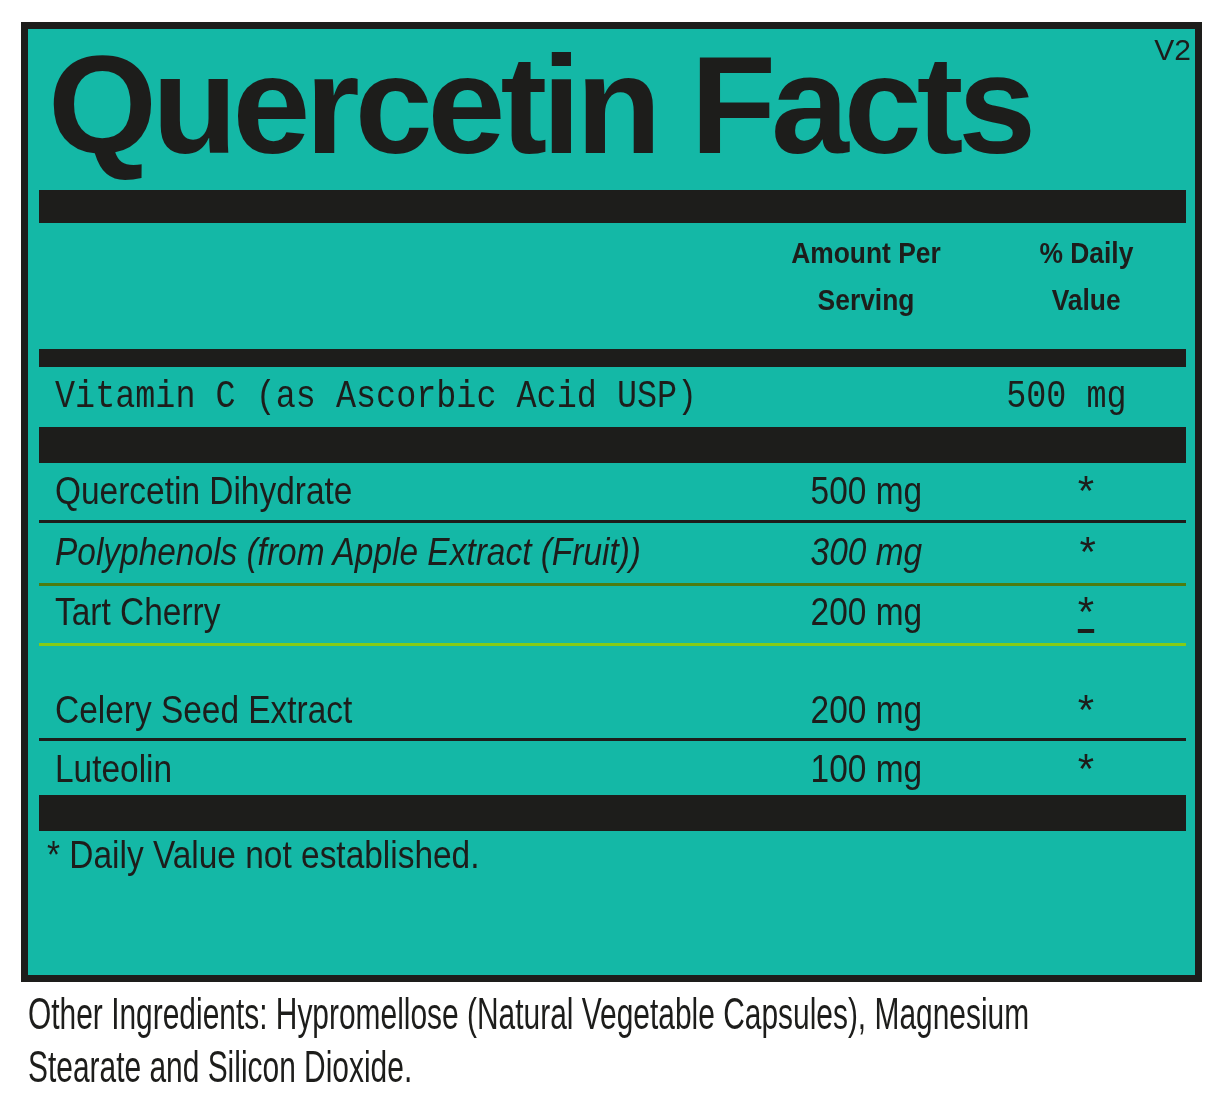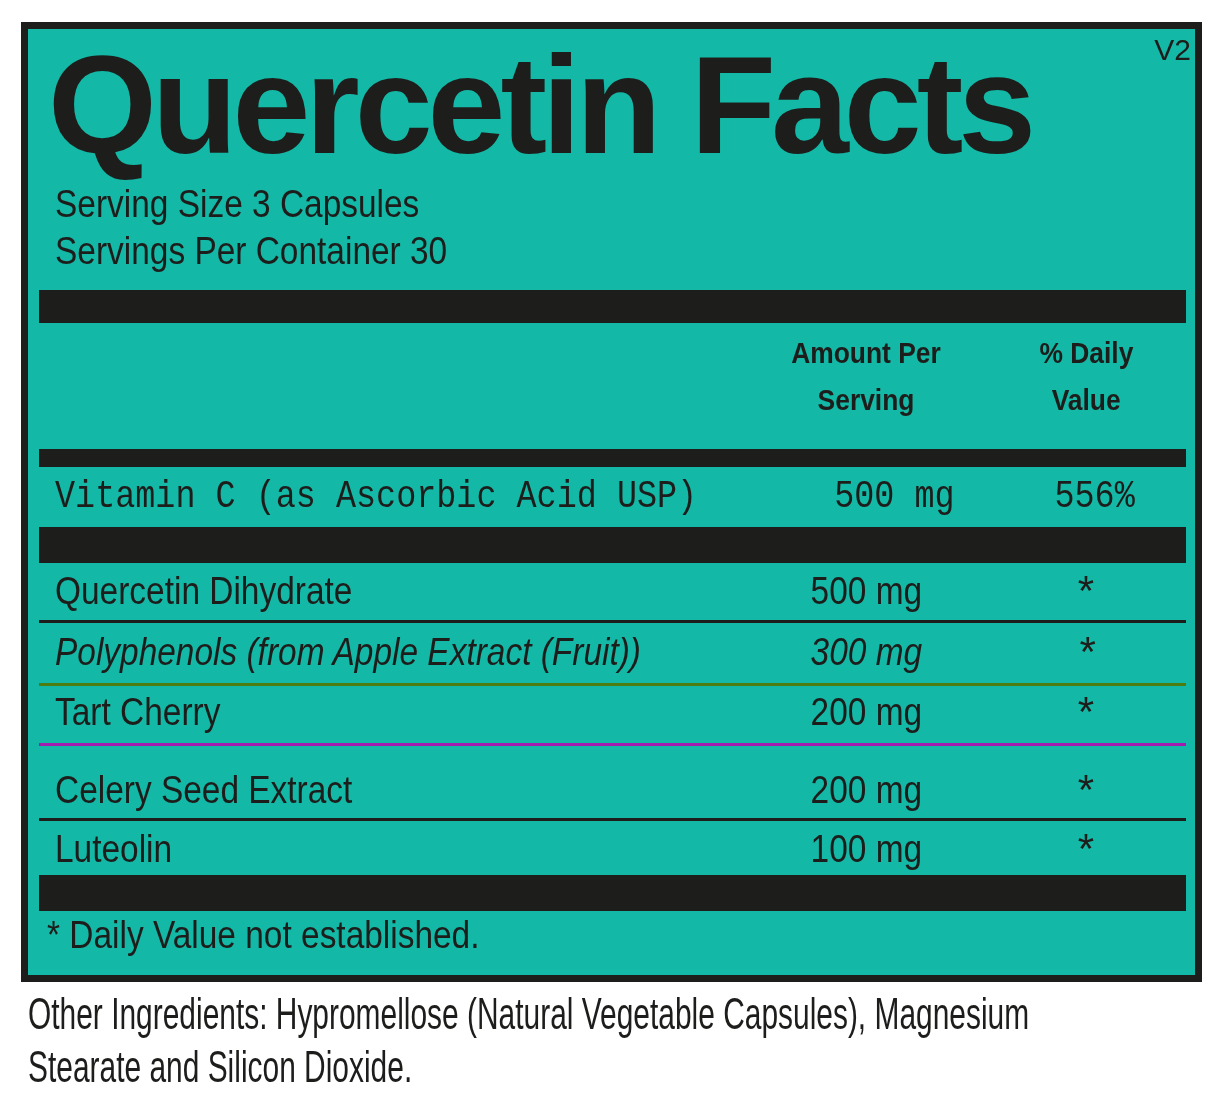--- a/index.html
+++ b/index.html
@@ -84,22 +84,22 @@
   .col-dv     { width: 200px; text-align: center; }
   .row {
     display: flex;
     font-size: 38px;
     line-height: 40px;
     align-items: center;
   }
   .row-vitc { padding: 10px 0; align-items: center; font-family: Liberation Mono, monospace; }
   .row-q    { padding: 8px 0 9px 0;  border-bottom: 3px solid #1d1d1b; }
   .row-p    { padding: 9px 0 11px 0; border-bottom: 3px solid #4d7c0f; font-style: italic; }
-  .row-t    { padding: 6px 0 11px 0; border-bottom: 3px solid #a21caf; }
-  .row-c    { padding: 24px 0 8px 0;  border-bottom: 3px solid #1d1d1b; }
+  .row-t    { padding: 6px 0 11px 0; border-bottom: 3px solid #84cc16; text-decoration: underline; }
+  .row-c    { padding: 8px 0 8px 0;  border-bottom: 3px solid #1d1d1b; margin-top: 36px; }
   .row-l    { padding: 8px 0 6px 0; }
   .name-line2 { padding-left: 30px; }
   .italic { font-style: italic; }
   .dv-star { font-size: 42px; line-height: 40px; }
   .footnote {
     padding: 4px 0 0 8px;
     font-size: 38px;
     line-height: 40px;
   }
   .other-ingredients {
@@ -115,45 +115,40 @@
 </style>
 </head>
 <body>
 
 <div class="facts-box">
   <div class="version-tag">V2</div>
   <div class="inner">
 
     <div class="panel-title">Quercetin Facts</div>
 
-    <div class="serving-info">
-      <div><span class="cond">Serving Size 3 Capsules</span></div>
-      <div><span class="cond">Servings Per Container 30</span></div>
-    </div>
 
     <div class="bar bar-top"></div>
 
     <div class="hdr-row">
       <div class="col-name"></div>
       <div class="col-amount">
         <span class="cond-c">Amount Per</span><br>
         <span class="cond-c">Serving</span>
       </div>
       <div class="col-dv">
         <span class="cond-c">% Daily</span><br>
         <span class="cond-c">Value</span>
       </div>
     </div>
 
     <div class="bar bar-thin"></div>
 
     <div class="row row-vitc">
       <div class="col-name"><span class="cond">Vitamin C (as Ascorbic Acid USP)</span></div>
       <div class="col-amount"><span class="cond-c">500 mg</span></div>
-      <div class="col-dv"><span class="cond-c">556%</span></div>
     </div>
 
     <div class="bar bar-mid"></div>
 
     <div class="row row-q">
       <div class="col-name"><span class="cond">Quercetin Dihydrate</span></div>
       <div class="col-amount"><span class="cond-c">500 mg</span></div>
       <div class="col-dv dv-star"><span>*</span></div>
     </div>
 

